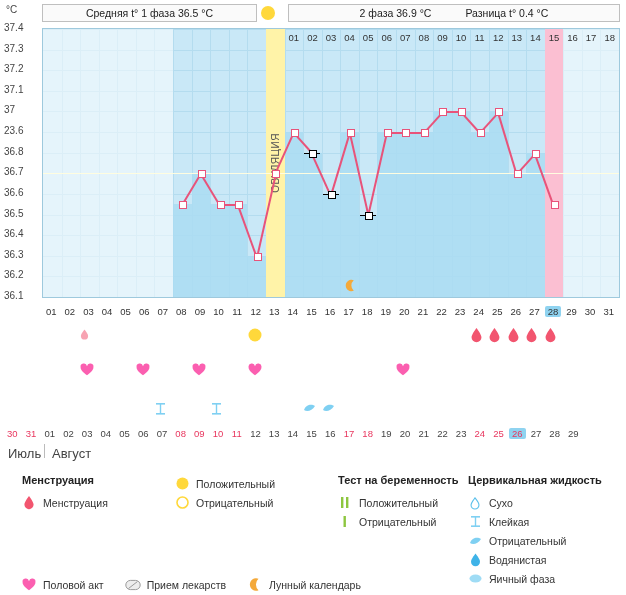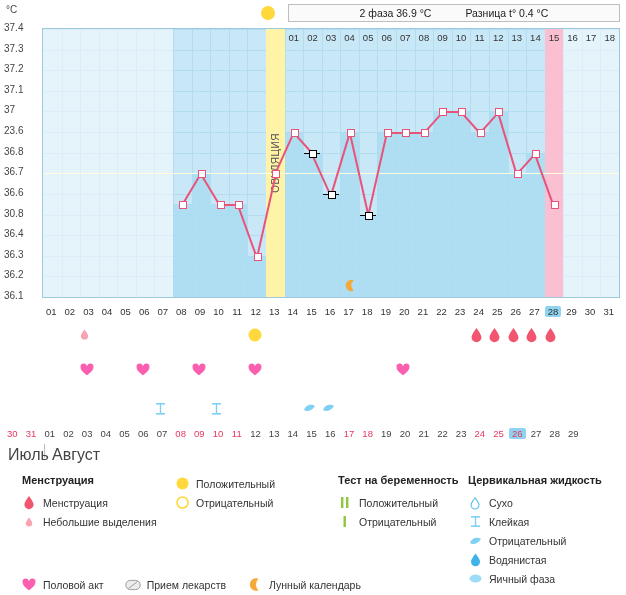--- a/index.html
+++ b/index.html
@@ -62,37 +62,38 @@
   .dayrow span{position:absolute;top:0;font-size:9.5px;color:#333;text-align:center;}
   .daysel{background:#8fd3f0;border-radius:2px;}
 
   
   .symrow{position:absolute;left:42px;width:578px;height:22px;}
   .symrow > *{position:absolute;top:0;}
 
   
   .caldates{position:absolute;left:0px;top:428px;width:626px;height:16px;}
   .caldates span{position:absolute;top:0;font-size:9.5px;text-align:center;}
-  .monthlbl{position:absolute;top:446px;font-size:16px;color:#444;}
+  .monthlbl{position:absolute;top:446px;font-size:13px;color:#444;}
   .monthsep{position:absolute;top:444px;width:1px;height:14px;background:#bbb;}
 
   
   .legend{position:absolute;left:0;top:474px;width:626px;}
   .lg-col{position:absolute;top:0;}
   .lg-title{font-size:11px;font-weight:bold;color:#222;margin-bottom:7px;}
   .lg-item{display:flex;align-items:center;gap:7px;height:19px;font-size:10.5px;color:#333;}
   .lg-ic{width:14px;display:flex;justify-content:center;align-items:center;}
   .bottomrow{position:absolute;left:22px;top:578px;display:flex;align-items:center;gap:22px;font-size:10.5px;color:#333;}
   .bottomrow .bi{display:flex;align-items:center;gap:7px;}
   svg{display:block;overflow:visible;}
 </style>
 </head>
 <body>
 
 <div class="top-bar">
+  <div class="phase-box" id="phase1">Средняя t° 1 фаза 36.5 °C</div>
   <div class="ovu-dot-top">
       <i></i>
     </div>
   <div class="phase-box" id="phase2">
     <div class="phase2-inner">
       <span>2 фаза 36.9 °C</span>
       <span>Разница t° 0.4 °C</span>
     </div>
   </div>
 </div>
@@ -102,21 +103,21 @@
   <div id="yticks">
       <div class="ytick" style="top: -2px;">37.4</div>
       <div class="ytick" style="top: 18.6154px;">37.3</div>
       <div class="ytick" style="top: 39.2308px;">37.2</div>
       <div class="ytick" style="top: 59.8462px;">37.1</div>
       <div class="ytick" style="top: 80.4615px;">37</div>
       <div class="ytick" style="top: 101.077px;">23.6</div>
       <div class="ytick" style="top: 121.692px;">36.8</div>
       <div class="ytick" style="top: 142.308px;">36.7</div>
       <div class="ytick" style="top: 162.923px;">36.6</div>
-      <div class="ytick" style="top: 183.538px;">30.8</div>
+      <div class="ytick" style="top: 183.538px;">36.5</div>
       <div class="ytick" style="top: 204.154px;">36.4</div>
       <div class="ytick" style="top: 224.769px;">36.3</div>
       <div class="ytick" style="top: 245.385px;">36.2</div>
       <div class="ytick" style="top: 266px;">36.1</div>
     </div>
   <div class="plot" id="plot">
       <div class="hline" style="top: 268px;"></div>
       <div class="hline" style="top: 247px;"></div>
       <div class="hline" style="top: 227px;"></div>
       <div class="hline" style="top: 206px;"></div>
@@ -422,28 +423,20 @@
   <div class="lg-col" style="left:22px;width:150px">
     <div class="lg-title">Менструация</div>
     <div class="lg-item">
       <span class="lg-ic">
         <svg width="10" height="13" viewBox="0 0 10 13">
             <path d="M5 0 C5 0 9.6 6 9.6 8.6 A4.6 4.6 0 0 1 0.4 8.6 C0.4 6 5 0 5 0 Z" fill="#f2556f"></path>
           </svg>
       </span>
       <span>Менструация</span>
     </div>
-    <div class="lg-item">
-      <span class="lg-ic">
-        <svg width="8" height="11" viewBox="0 0 10 13">
-            <path d="M5 1.5 C5 1.5 9 6.4 9 8.7 A4 4 0 0 1 1 8.7 C1 6.4 5 1.5 5 1.5 Z" fill="#f7a3b2"></path>
-          </svg>
-      </span>
-      <span>Небольшие выделения</span>
-    </div>
   </div>
 
   <div class="lg-col" style="left:175px;width:155px">
     <div class="lg-item">
       <span class="lg-ic">
         <svg width="13" height="13">
             <circle cx="6.5" cy="6.5" r="6" fill="#ffd83b"></circle>
           </svg>
       </span>
       <span>Положительный</span>

